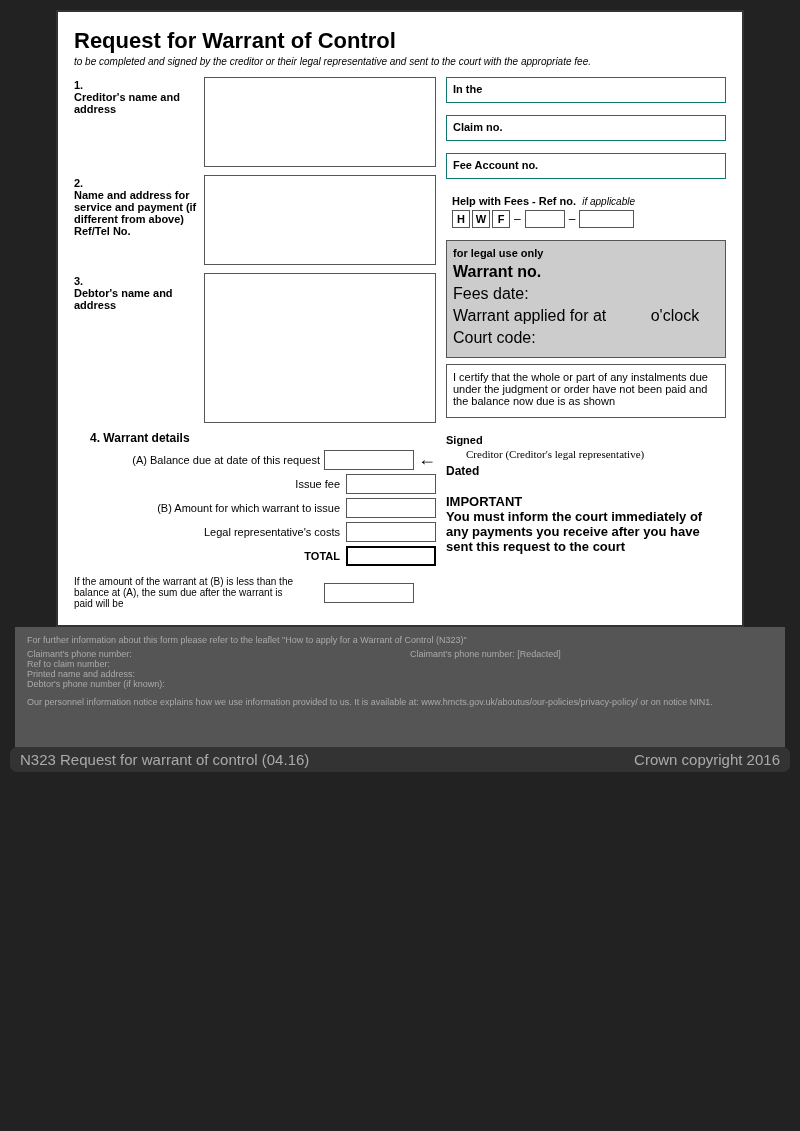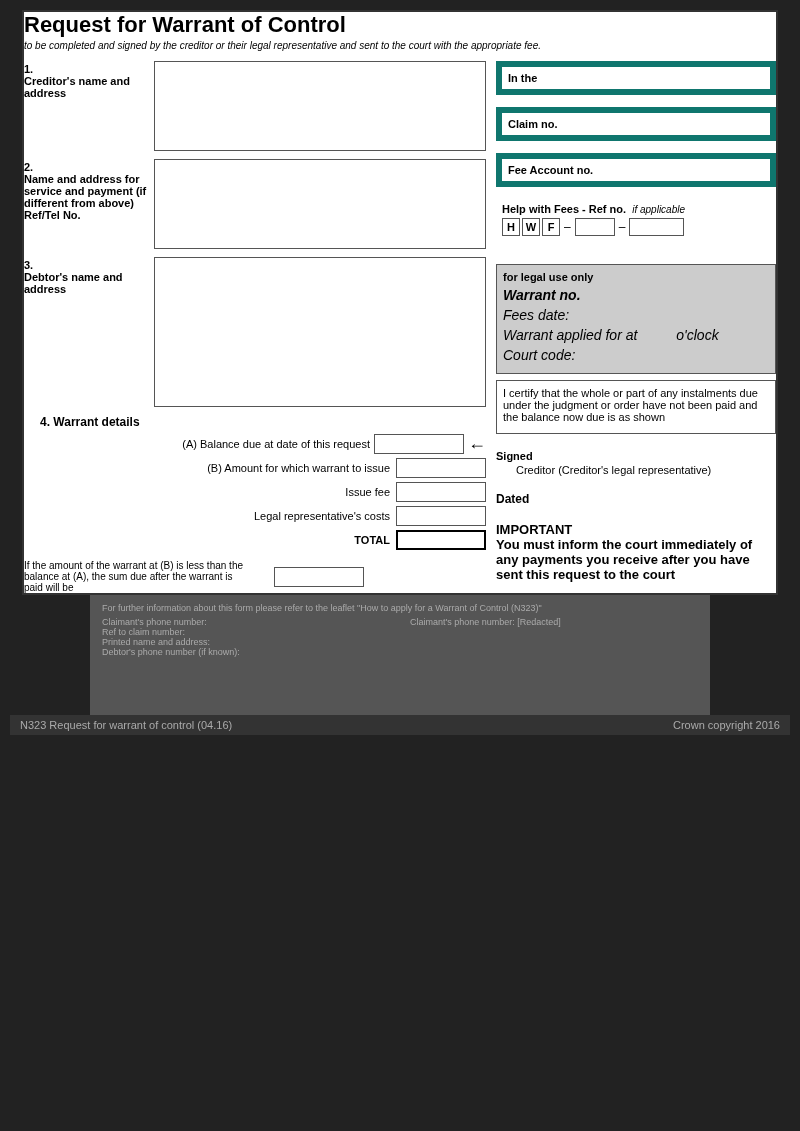--- a/index.html
+++ b/index.html
@@ -7,24 +7,24 @@
       background: #222;
       font-family: Arial, sans-serif;
       font-size: 12px;
       display: flex;
       flex-direction: column;
       align-items: center;
       min-height: 1131px;
       padding: 10px 0;
     }
     .page-wrapper {
-      width: 756px;
+      width: 688px;
       background: #fff;
       border: 2px solid #333;
-      padding: 0;
+      padding: 16px;
     }
     .form-title {
       font-size: 22px;
       font-weight: bold;
       margin-bottom: 2px;
     }
     .form-subtitle {
       font-size: 10px;
       font-style: italic;
       margin-bottom: 10px;
@@ -61,43 +61,42 @@
       flex: 1;
       border: 1px solid #555;
       height: 90px;
     }
     .text-area-box-tall {
       flex: 1;
       border: 1px solid #555;
       height: 150px;
     }
     .right-field {
-      border: 6px solid #0f766e;
+      border: 1px solid #0f766e;
       padding: 4px 6px;
       margin-bottom: 6px;
       min-height: 26px;
     }
     .right-field label {
       font-weight: bold;
       font-size: 11px;
     }
     .court-use-box {
       background: #ccc;
       border: 1px solid #555;
       padding: 6px;
     }
     .court-use-title {
       font-weight: bold;
       font-size: 11px;
       margin-bottom: 4px;
     }
     .court-use-row {
-      font-size: 14px;
-      margin-bottom: 4px;
-      font-style: italic;
+      font-size: 16px;
+      margin-bottom: 4px;
     }
     .hwf-row {
       display: flex;
       align-items: center;
       gap: 2px;
       margin-top: 3px;
     }
     .hwf-box {
       border: 1px solid #555;
       width: 18px;
@@ -161,21 +160,22 @@
       padding: 4px 0;
     }
     .signed-label {
       font-weight: bold;
       font-size: 11px;
       margin-bottom: 2px;
     }
     .signed-value {
       font-size: 11px;
       padding-left: 20px;
-      margin-bottom: 16px;
+      margin-bottom: 4px;
+      font-family: Liberation Serif, serif;
     }
     .dated-label {
       font-weight: bold;
       font-size: 12px;
       margin-bottom: 2px;
     }
     .important-box {
       padding: 4px 0;
     }
     .important-title {
@@ -185,21 +185,21 @@
     .important-text {
       font-weight: bold;
       font-size: 13px;
     }
     .bottom-note-area {
       background: #555;
       color: #aaa;
       font-size: 9px;
       padding: 8px 12px;
       margin-top: 0;
-      width: 620px;
+      width: 770px;
       min-height: 120px;
     }
     .bottom-note-cols {
       display: flex;
       gap: 20px;
       margin-top: 4px;
     }
     .bottom-note-col {
       flex: 1;
     }
@@ -214,21 +214,22 @@
       margin-bottom: 4px;
       gap: 4px;
     }
     .bottom-bar {
       background: #333;
       width: 780px;
       display: flex;
       justify-content: space-between;
       padding: 4px 10px;
       color: #aaa;
-      font-size: 11px;
+      font-size: 15px;
+      border-radius: 7px;
     }
   </style>
 </head>
 <body>
 
 <div class="page-wrapper">
 
   <div class="form-title">Request for Warrant of Control</div>
   <div class="form-subtitle">to be completed and signed by the creditor or their legal representative and sent to the court with the appropriate fee.</div>
 
@@ -267,26 +268,26 @@
         <span>4.</span>&nbsp;<span>Warrant details</span>
       </div>
 
       <div class="warrant-row-with-arrow">
         <span class="warrant-row-label">(A) Balance due at date of this request</span>
         <input class="warrant-input" type="text" style="">
         <span class="arrow-indicator">←</span>
       </div>
 
       <div class="warrant-row">
+        <span class="warrant-row-label">Issue fee</span>
+        <input class="warrant-input" type="text" style="">
+      </div>
+
+      <div class="warrant-row">
         <span class="warrant-row-label">(B) Amount for which warrant to issue</span>
-        <input class="warrant-input" type="text" style="">
-      </div>
-
-      <div class="warrant-row">
-        <span class="warrant-row-label">Issue fee</span>
         <input class="warrant-input" type="text" style="">
       </div>
 
       <div class="warrant-row">
         <span class="warrant-row-label">Legal representative's costs</span>
         <input class="warrant-input" type="text" style="">
       </div>
 
 
       <div class="warrant-row">
@@ -309,21 +310,21 @@
       </div>
 
       <div class="right-field">
         <label>Claim no.</label>
       </div>
 
       <div class="right-field">
         <label>Fee Account no.</label>
       </div>
 
-      <div style="padding: 4px 6px; margin-bottom:18px;">
+      <div style="padding: 4px 6px; margin-bottom:2px;">
         <div style="font-size:11px;">
           <span style="font-weight:bold;">Help with Fees - Ref no.</span>
           &nbsp;<span style="font-style:italic;font-size:10px;">if applicable</span>
         </div>
         <div class="hwf-row">
           <div class="hwf-box">H</div>
           <div class="hwf-box">W</div>
           <div class="hwf-box">F</div>
           <span class="hwf-dash">–</span>
           <div class="hwf-input"></div>
@@ -374,18 +375,19 @@
     <div class="bottom-note-col">
       <div>Claimant's phone number:</div>
       <div>Ref to claim number:</div>
       <div>Printed name and address:</div>
       <div>Debtor's phone number (if known):</div>
     </div>
     <div class="bottom-note-col">
       <div>Claimant's phone number: [Redacted]</div>
     </div>
   </div>
+  <div class="bottom-fine-print">Our personnel information notice explains how we use information provided to us. It is available at: www.hmcts.gov.uk/aboutus/our-policies/privacy-policy/ or on notice NIN1.</div>
 </div>
 
 <div class="bottom-bar">
   <span>N323 Request for warrant of control (04.16)</span>
   <span>Crown copyright 2016</span>
 </div>
 
 </body></html>

